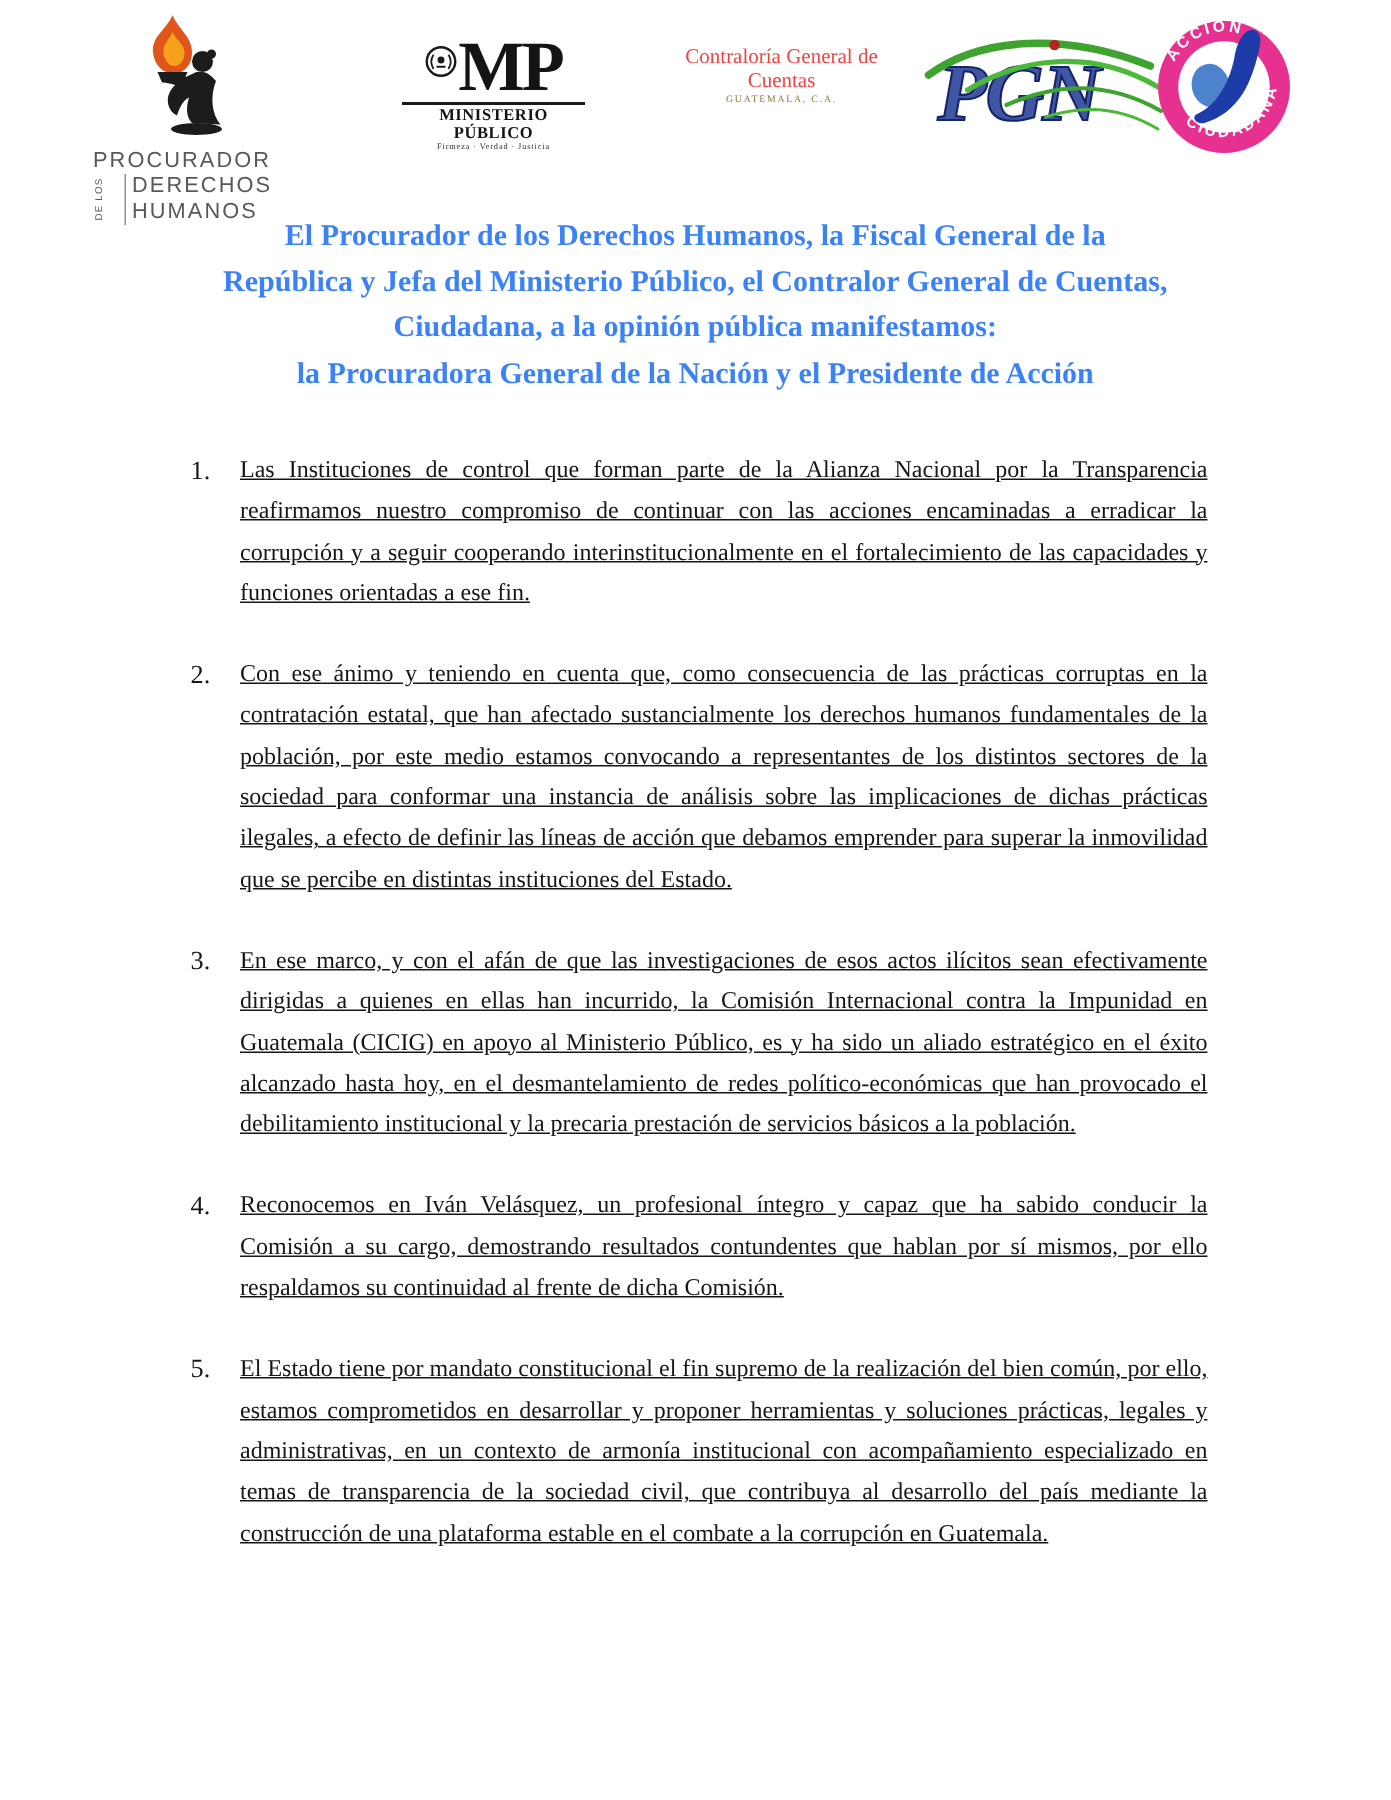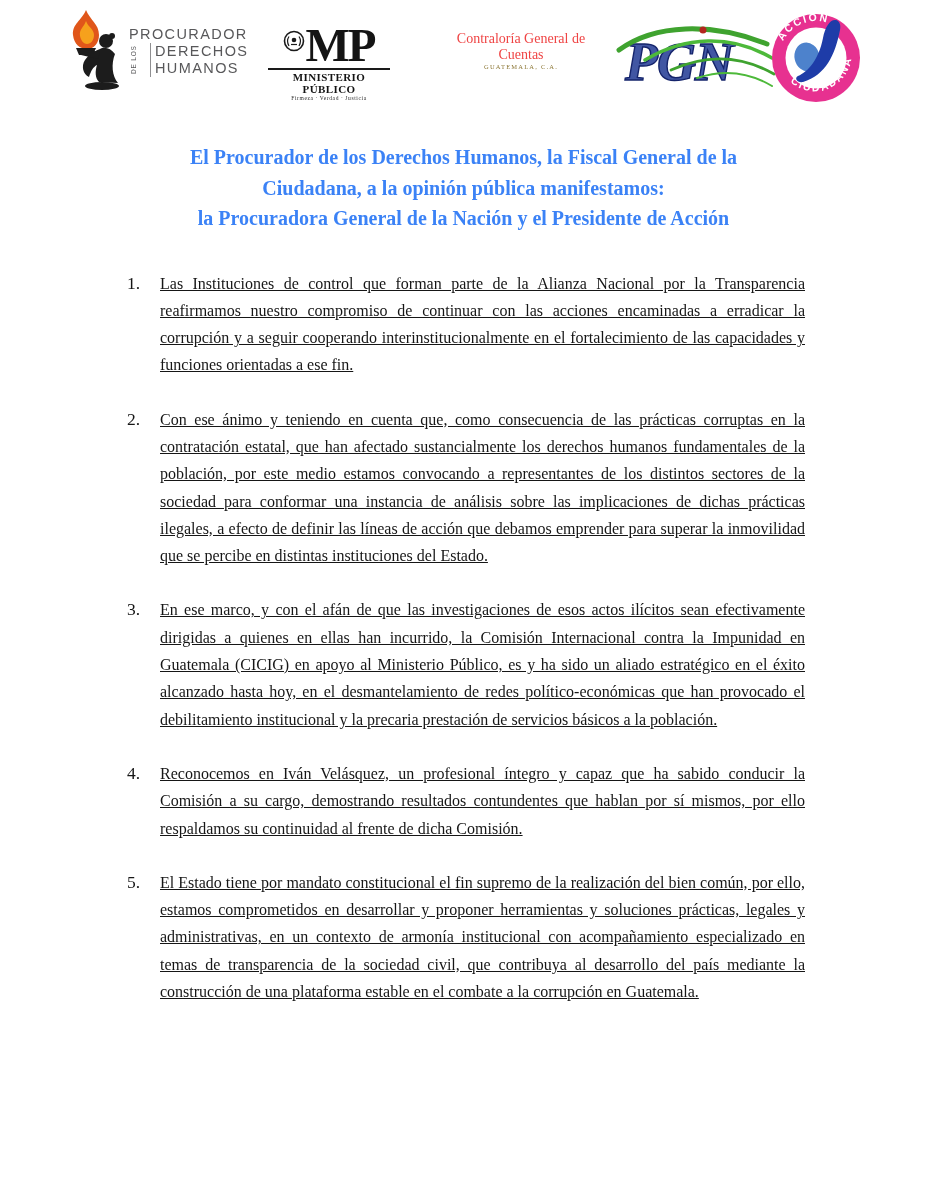--- a/index.html
+++ b/index.html
@@ -12,21 +12,21 @@
     font-family: "Liberation Serif", serif;
     color: #161616;
     overflow: hidden;
   }
 
   
   .logo-bar { position: relative; height: 112px; }
   .logo { position: absolute; }
 
   
-  .logo-pdh { left: 62px; top: 8px; display: flex; align-items: center; gap: 5px; }
+  .logo-pdh { left: 62px; top: 8px; display: flex; align-items: center; gap: 5px; flex-direction: column; }
   .pdh-names { font-family: "Liberation Sans", sans-serif; color: #58585a; }
   .pdh-line1 { font-size: 14.5px; letter-spacing: 1.4px; line-height: 17px; }
   .pdh-row { display: flex; align-items: stretch; gap: 10px; }
   .pdh-vert {
     writing-mode: vertical-rl; transform: rotate(180deg);
     font-size: 6.5px; letter-spacing: 0.8px; color: #58585a;
     line-height: 9px; text-align: center;
   }
   .pdh-l23 { border-left: 1.5px solid #8f8f91; padding-left: 4px; margin-left: 2px; }
   .pdh-l23 div { font-size: 14.5px; letter-spacing: 1.4px; line-height: 17px; }
@@ -152,20 +152,21 @@
         </g>
         <ellipse cx="37" cy="47" rx="12.5" ry="14.5" transform="rotate(-12 37 47)" fill="#4d82cc"></ellipse>
         <path d="M28,66 C38,62 49,49 53,28 C55,17 60,9 66,10 C70,11 71,16 70,20 C65,45 56,65 33,72 C27,73 24,68 28,66 Z" fill="#1e3ca8"></path>
       </svg>
     </div>
 
   </div>
 
   <div class="title-block">
     <div>El Procurador de los Derechos Humanos, la Fiscal General de la</div>
+    <div>República y Jefa del Ministerio Público, el Contralor General de Cuentas,</div>
     <div>Ciudadana, a la opinión pública manifestamos:</div>
     <div>la Procuradora General de la Nación y el Presidente de Acción</div>
   </div>
 
   <div class="items">
 
     <div class="item">
       <span class="item-num">1.</span>
       <p class="item-text">Las Instituciones de control que forman parte de la Alianza Nacional por la Transparencia reafirmamos nuestro compromiso de continuar con las acciones encaminadas a erradicar la corrupción y a seguir cooperando interinstitucionalmente en el fortalecimiento de las capacidades y funciones orientadas a ese fin.</p>
     </div>

